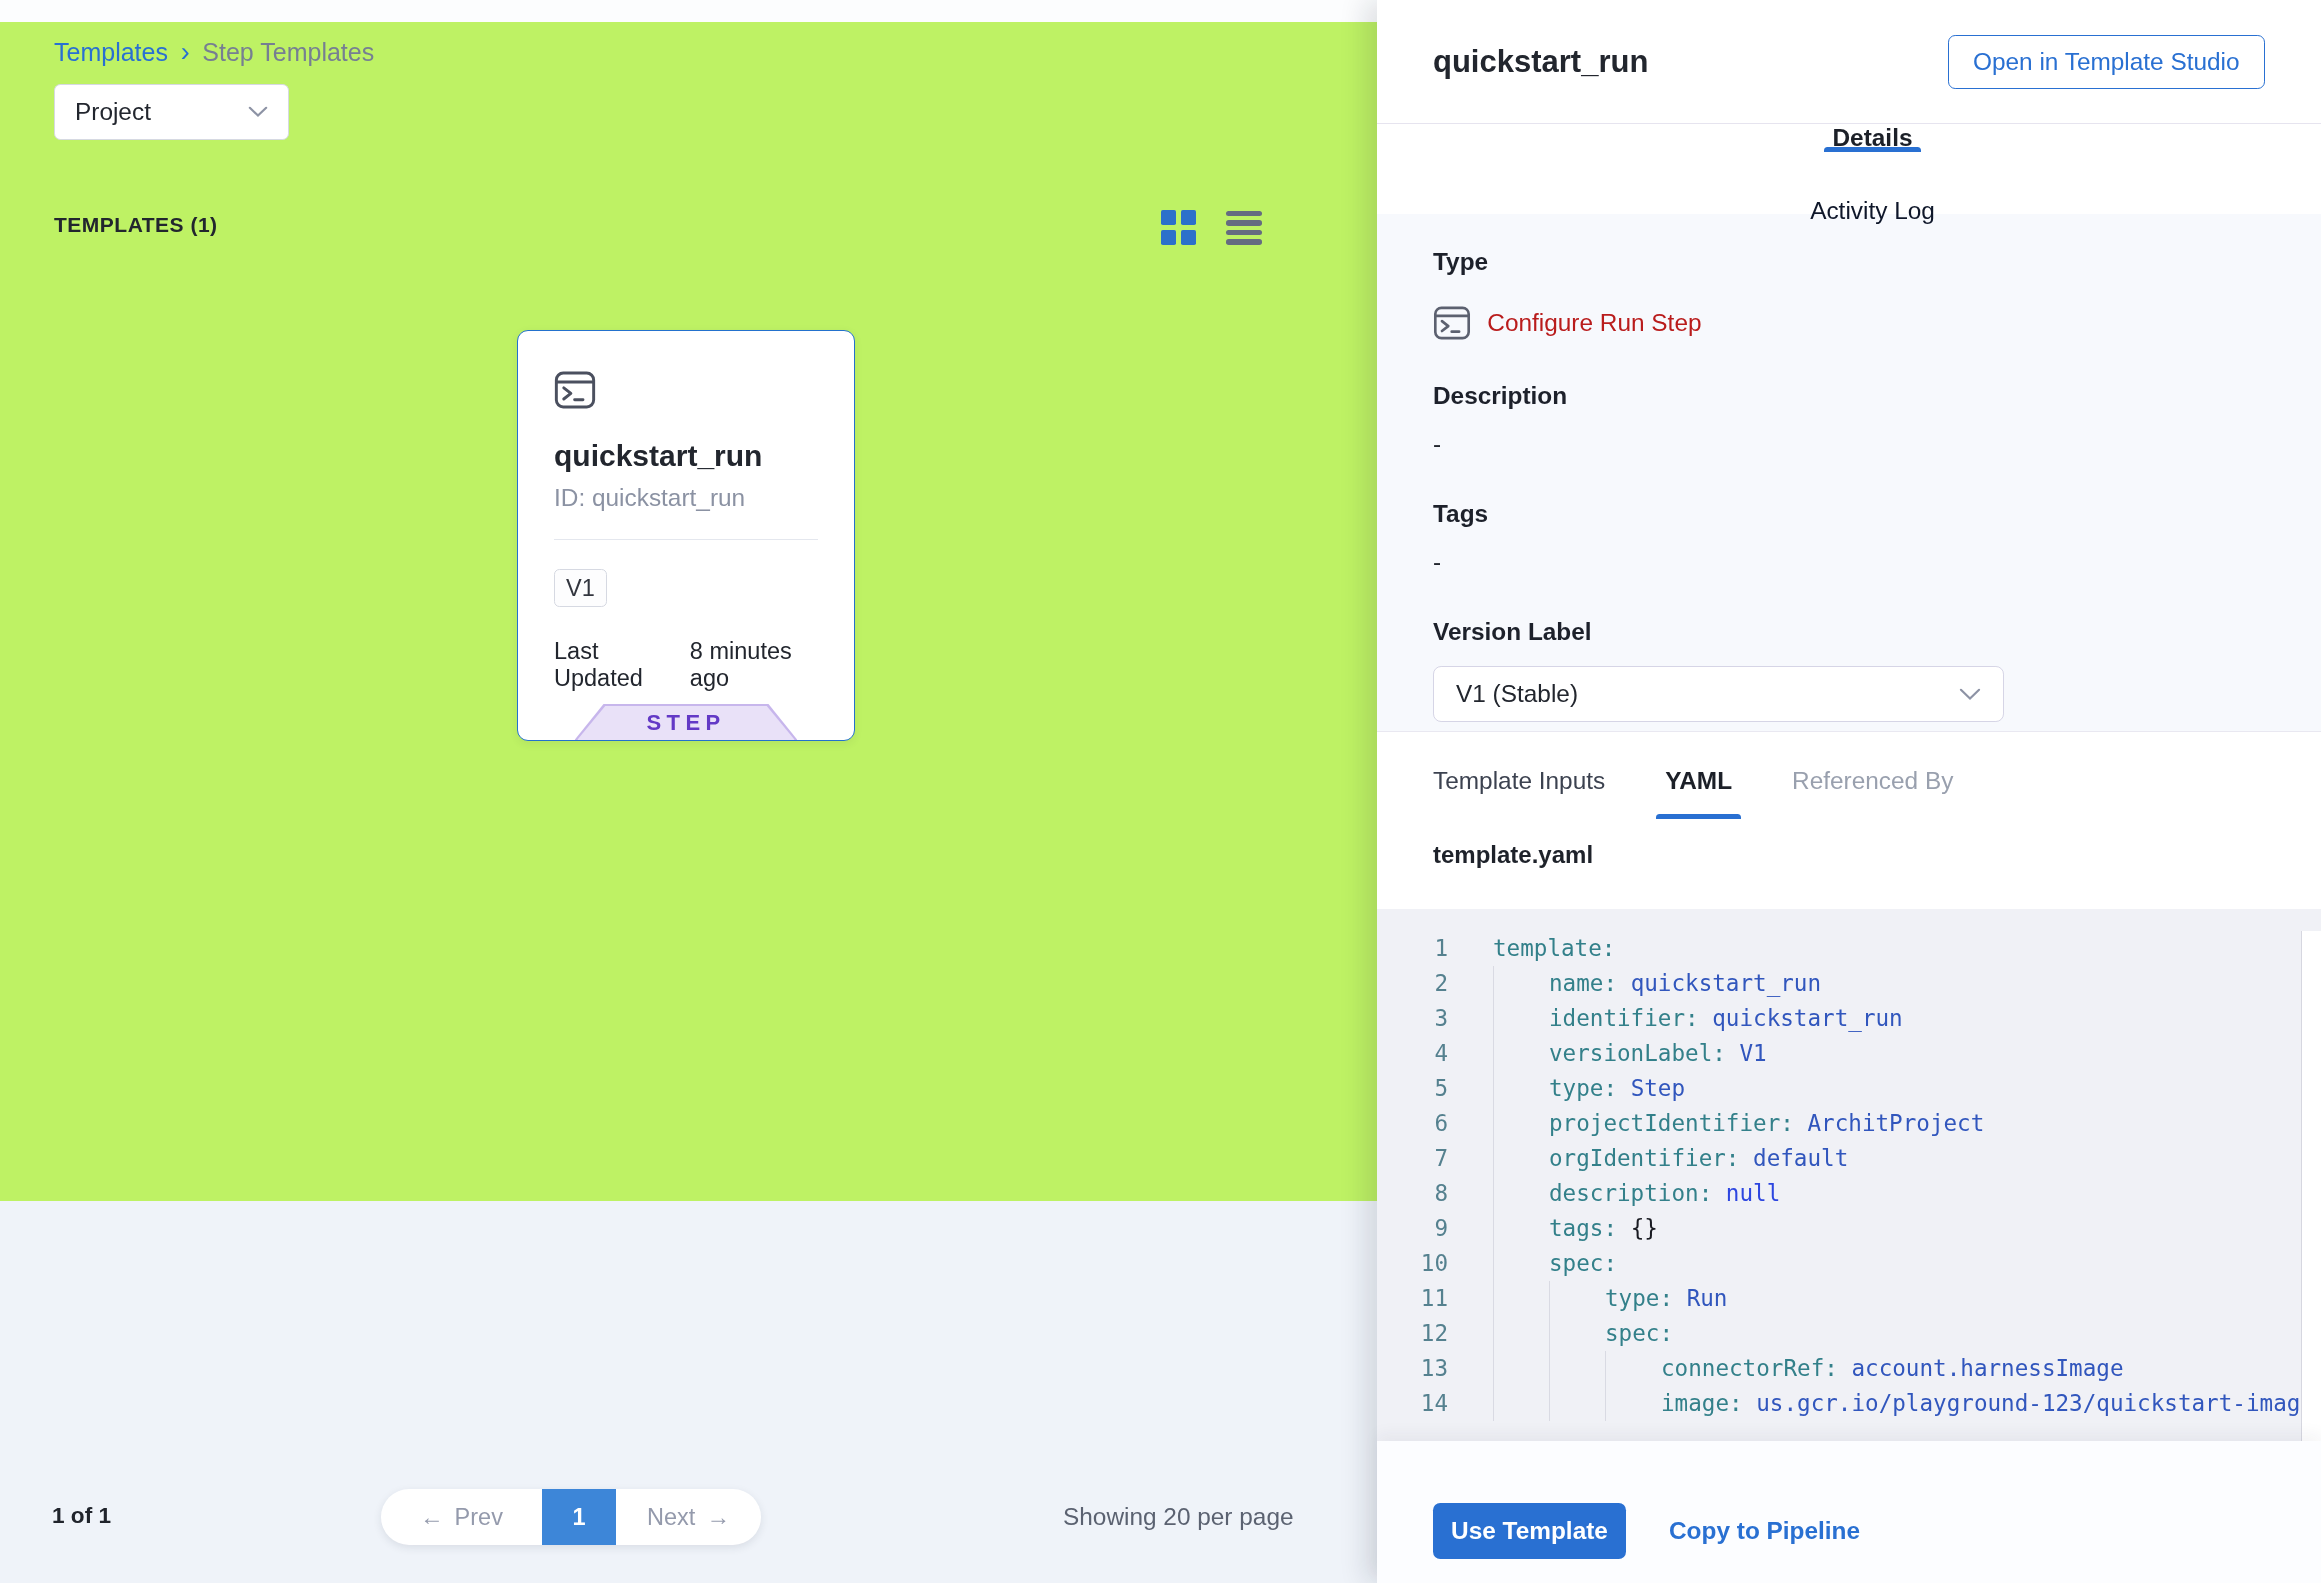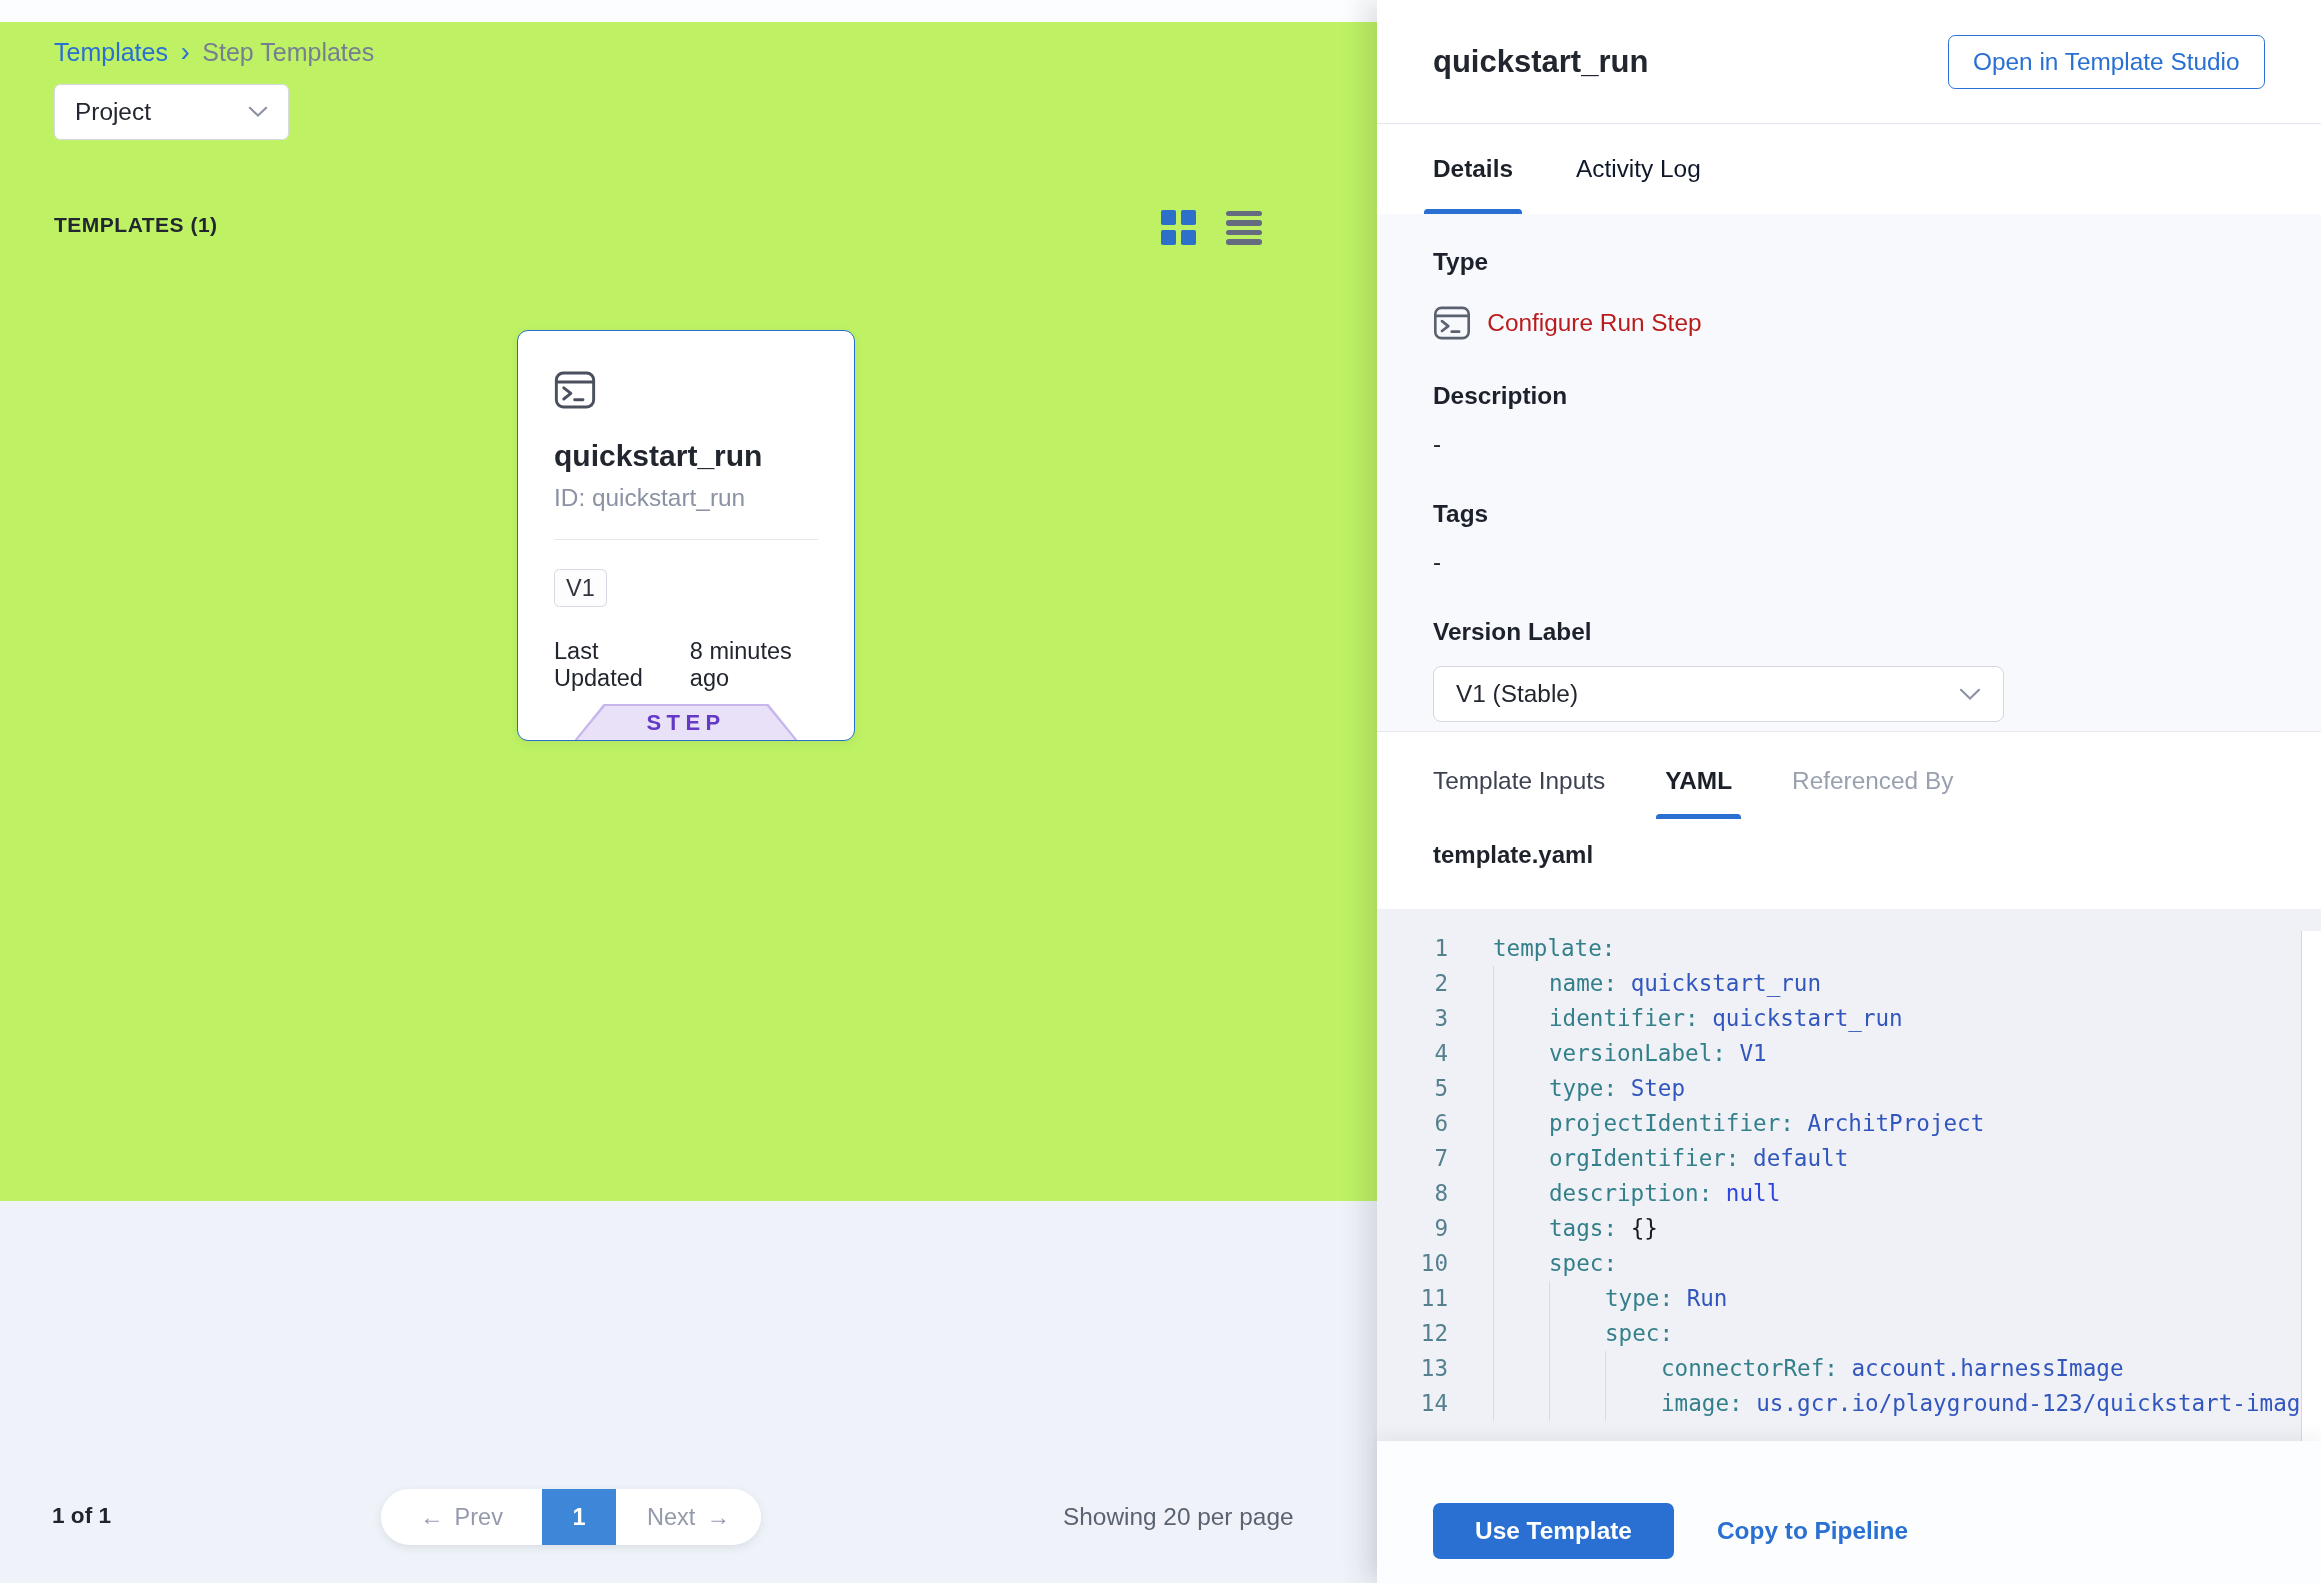--- a/index.html
+++ b/index.html
@@ -85,21 +85,21 @@
   .drawer-header { height:124px; display:flex; align-items:center;
     padding:0 56px; border-bottom:0.9px solid #e6e4ef; }
   .drawer-title { font-size:31px; font-weight:bold; color:#22262e; }
   .hdr-spacer { flex:1; }
   .open-studio-btn { height:54px; padding:0 24.4px; border:1.8px solid #2970d2;
     border-radius:7.2px; background:#fff; color:#2970d2; font-size:24.4px;
     font-weight:normal; font-family:"Liberation Sans",sans-serif; cursor:pointer;
     display:flex; align-items:center; }
 
   .tabbar { display:flex; align-items:center; padding-left:47px; background:#fff; }
-  .tabbar-1 { height:90px; gap:45px; }
+  .tabbar-1 { height:90px; gap:45px;flex-direction:column; }
   .tab { position:relative; height:100%; display:flex; align-items:center;
     padding:0 9px; font-size:24.4px; cursor:pointer; }
   .tab.active { font-weight:bold; color:#1c2028; }
   .tab.active::after { content:""; position:absolute; left:0; right:0; bottom:0;
     height:5.4px; background:#2970d2; border-radius:3.6px 3.6px 0 0; }
   .tab-link { color:#0f172a; }
 
   .details-section { height:517px; background:#f7f9fd; padding:34px 56px 0 56px; }
   .field-label { font-size:24.4px; font-weight:bold; color:#1d212b; }
   .type-row { margin-top:30px; display:flex; align-items:center; gap:16.3px;
@@ -132,21 +132,21 @@
   .tok-colon { color:#33808a; }
   .tok-plain { color:#3156bd; }
   .tok-keyword { color:#2d46e0; }
   .tok-punct { color:#191b22; }
   .code-scrollbar { position:absolute; right:0; top:22px; bottom:0; width:20px;
     background:#fff; border-left:0.9px solid #d6d7e0; cursor:pointer; }
 
   .drawer-footer { position:absolute; left:0; right:0; bottom:0; height:142px;
     background:#fcfdff; box-shadow:0 -7.2px 14.5px rgba(30,40,60,.05);
     padding:62px 0 0 56px; display:flex; align-items:flex-start; }
-  .use-template-btn { width:241px; height:56px; background:#2970d2; color:#fff;
+  .use-template-btn { width:193px; height:56px; background:#2970d2; color:#fff;
     border:none; border-radius:7.2px; font-size:24.4px; font-weight:bold;
     font-family:"Liberation Sans",sans-serif; cursor:pointer; }
   .copy-pipeline-link { margin-left:43px; line-height:56px; font-size:24.4px;
     font-weight:bold; color:#2970d2; cursor:pointer; text-decoration:none; }
 </style>
 </head>
 <body>
 
 <div class="left-panel">
   <div class="left-top-strip"></div>

